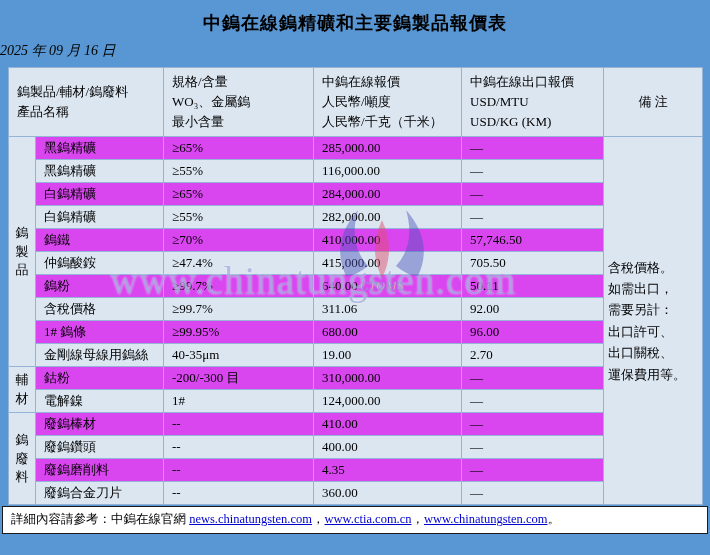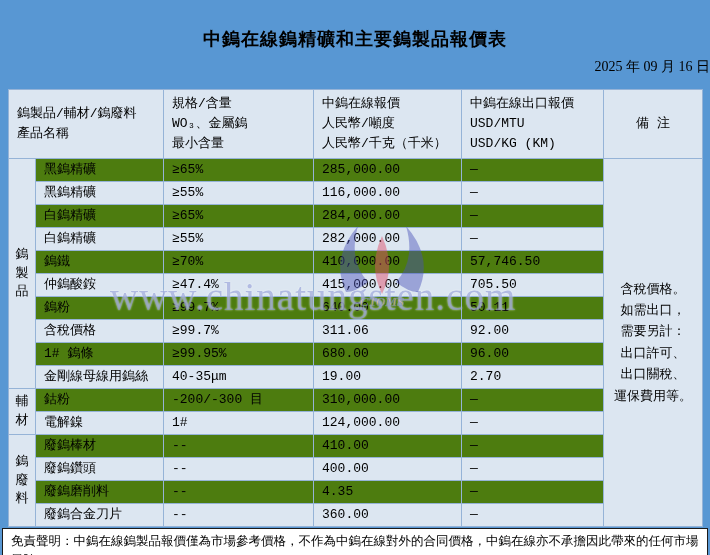--- a/index.html
+++ b/index.html
@@ -3,43 +3,43 @@
 <meta charset="utf-8">
 <style>
   * { margin: 0; padding: 0; box-sizing: border-box; }
   html, body {
     width: 710px; height: 555px;
     background: #5897d3;
     font-family: "Liberation Serif", "DejaVu Serif", serif;
     color: #000;
     overflow: hidden;
   }
-  .page { position: relative; width: 710px; height: 407px; margin-top: 16px; }
+  .page { position: relative; width: 710px; height: 407px; }
 
   .title {
     text-align: center;
     font-size: 18px;
     font-weight: bold;
     padding-top: 11px;
     letter-spacing: 1px;
   }
   .date {
-    text-align: right;
+    text-align: left;
     font-size: 14px;
     padding-top: 7px;
-    padding-bottom: 13px;
+    padding-bottom: 7px;
+    font-style: italic;
   }
 
   table.price {
     border-collapse: collapse;
     table-layout: fixed;
     width: 694px;
     margin: 0 8px;
-    background: #4d7c0f;
-    font-family: Liberation Mono, monospace;
+    background: #d946ef;
   }
   table.price th, table.price td {
     border: 1px solid #95b3d7;
     font-weight: normal;
     font-size: 13px;
     vertical-align: middle;
   }
   table.price { border: 1px solid #4f90c6; }
   thead th {
     background: #dce6f1;
@@ -61,21 +61,21 @@
   td.cat-cell {
     background: #dce6f1 !important;
     text-align: center;
     padding: 0 2px;
     white-space: pre-line;
     line-height: 1.45;
     font-size: 14px;
   }
   td.remark-cell {
     background: #dce6f1 !important;
-    text-align: center;
+    text-align: left;
     vertical-align: middle;
     white-space: pre-line;
     line-height: 1.65;
     padding: 0 4px;
   }
 
   .watermark-layer { position: absolute; left: 0; top: 0; width: 710px; height: 555px; pointer-events: none; z-index: 6; }
   .wm-text {
     position: absolute;
     left: 110px; top: 258px;
@@ -247,21 +247,20 @@
             <td>廢鎢合金刀片</td>
             <td>--</td>
             <td>360.00</td>
             <td>—</td>
           </tr>
         </tbody>
     </table>
   </div>
 
   <div class="disclaimer">
-    <div>免責聲明：中鎢在線鎢製品報價僅為市場參考價格，不作為中鎢在線對外的合同價格，中鎢在線亦不承擔因此帶來的任何市場風險；</div>
     <div><span>詳細內容請參考：中鎢在線官網 </span><a>news.chinatungsten.com</a><span>，</span><a>www.ctia.com.cn</a><span>，</span><a>www.chinatungsten.com</a><span>。</span></div>
   </div>
 
   <div class="watermark-layer">
     <div class="wm-text">www.chinatungsten.com</div>
     <svg class="wm-logo" width="100" height="92" viewBox="0 0 100 92">
       <path d="M14,72 Q-2,38 26,6 Q16,40 36,62 Q24,72 14,72 Z" fill="#4a52b8" opacity="0.75"></path>
       <path d="M86,72 Q102,38 74,6 Q84,40 64,62 Q76,72 86,72 Z" fill="#4a52b8" opacity="0.75"></path>
       <path d="M50,74 Q36,46 50,16 Q64,46 50,74 Z" fill="#e0506a" opacity="0.8"></path>
       <text x="50" y="86" text-anchor="middle" font-size="13" font-style="italic" font-weight="bold" fill="#f2c9a2" stroke="#7b8fd4" stroke-width="0.6">CTOMS</text>

